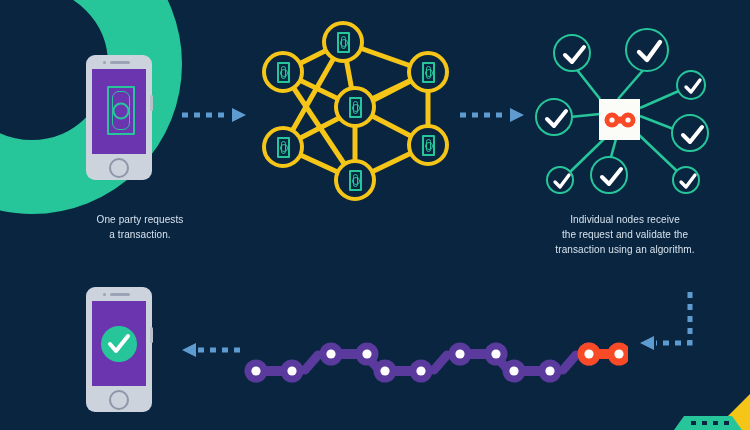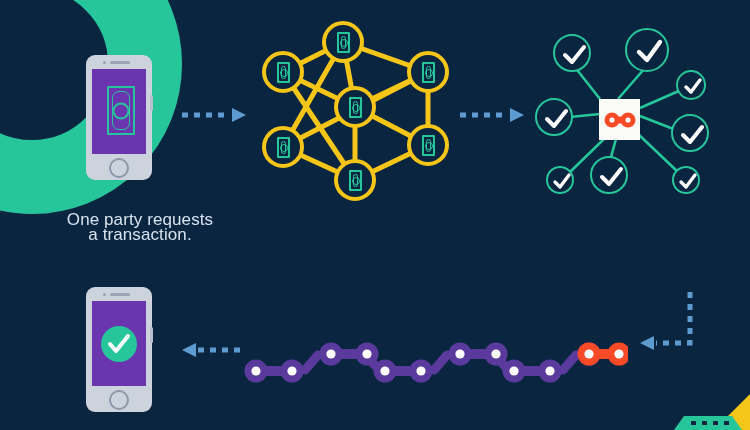--- a/index.html
+++ b/index.html
@@ -18,21 +18,21 @@
     border-radius:50%;
     border:74px solid #26c69a;
     box-sizing:border-box;
   }
   .deco-corner{position:absolute;right:0;bottom:0;width:92px;height:36px;}
 
   
   .caption{
     position:absolute;
     color:#d7e3ee;
-    font-size:17px;
+    font-size:10px;
     line-height:15.2px;
     text-align:center;
     letter-spacing:0.1px;
     white-space:pre-line;
   }
   #cap1{left:40px;top:212px;width:200px;}
   #cap2{left:236px;top:212px;width:260px;}
   #cap3{left:508px;top:212px;width:234px;}
   #cap4{left:18px;top:417px;width:244px;}
   #cap5{left:268px;top:417px;width:330px;}
@@ -226,20 +226,23 @@
         <circle cx="9" cy="10" r="7.5" fill="#f94a27"></circle>
         <circle cx="25" cy="10" r="7.5" fill="#f94a27"></circle>
         <circle cx="9" cy="10" r="2.6" fill="#fbfbf8"></circle>
         <circle cx="25" cy="10" r="2.6" fill="#fbfbf8"></circle>
       </svg>
     </div>
   </div>
 
   <div class="caption" id="cap1">One party requests
 a transaction.</div>
+  <div class="caption" id="cap3">Individual nodes receive
+the request and validate the
+transaction using an algorithm.</div>
 
   <div class="arrowwrap" style="left:630px;top:288px;width:75px;height:70px;">
     <svg width="75" height="70" viewBox="0 0 75 70">
       <polyline points="60,4 60,55 26,55" fill="none" stroke="#5e9bd1" stroke-width="5" stroke-dasharray="6 6"></polyline>
       <polygon points="24,48 10,55 24,62" fill="#5e9bd1"></polygon>
     </svg>
   </div>
 
   <div style="position:absolute;left:238px;top:330px;width:390px;height:60px;">
     <svg width="390" height="60" viewBox="0 0 390 60">

